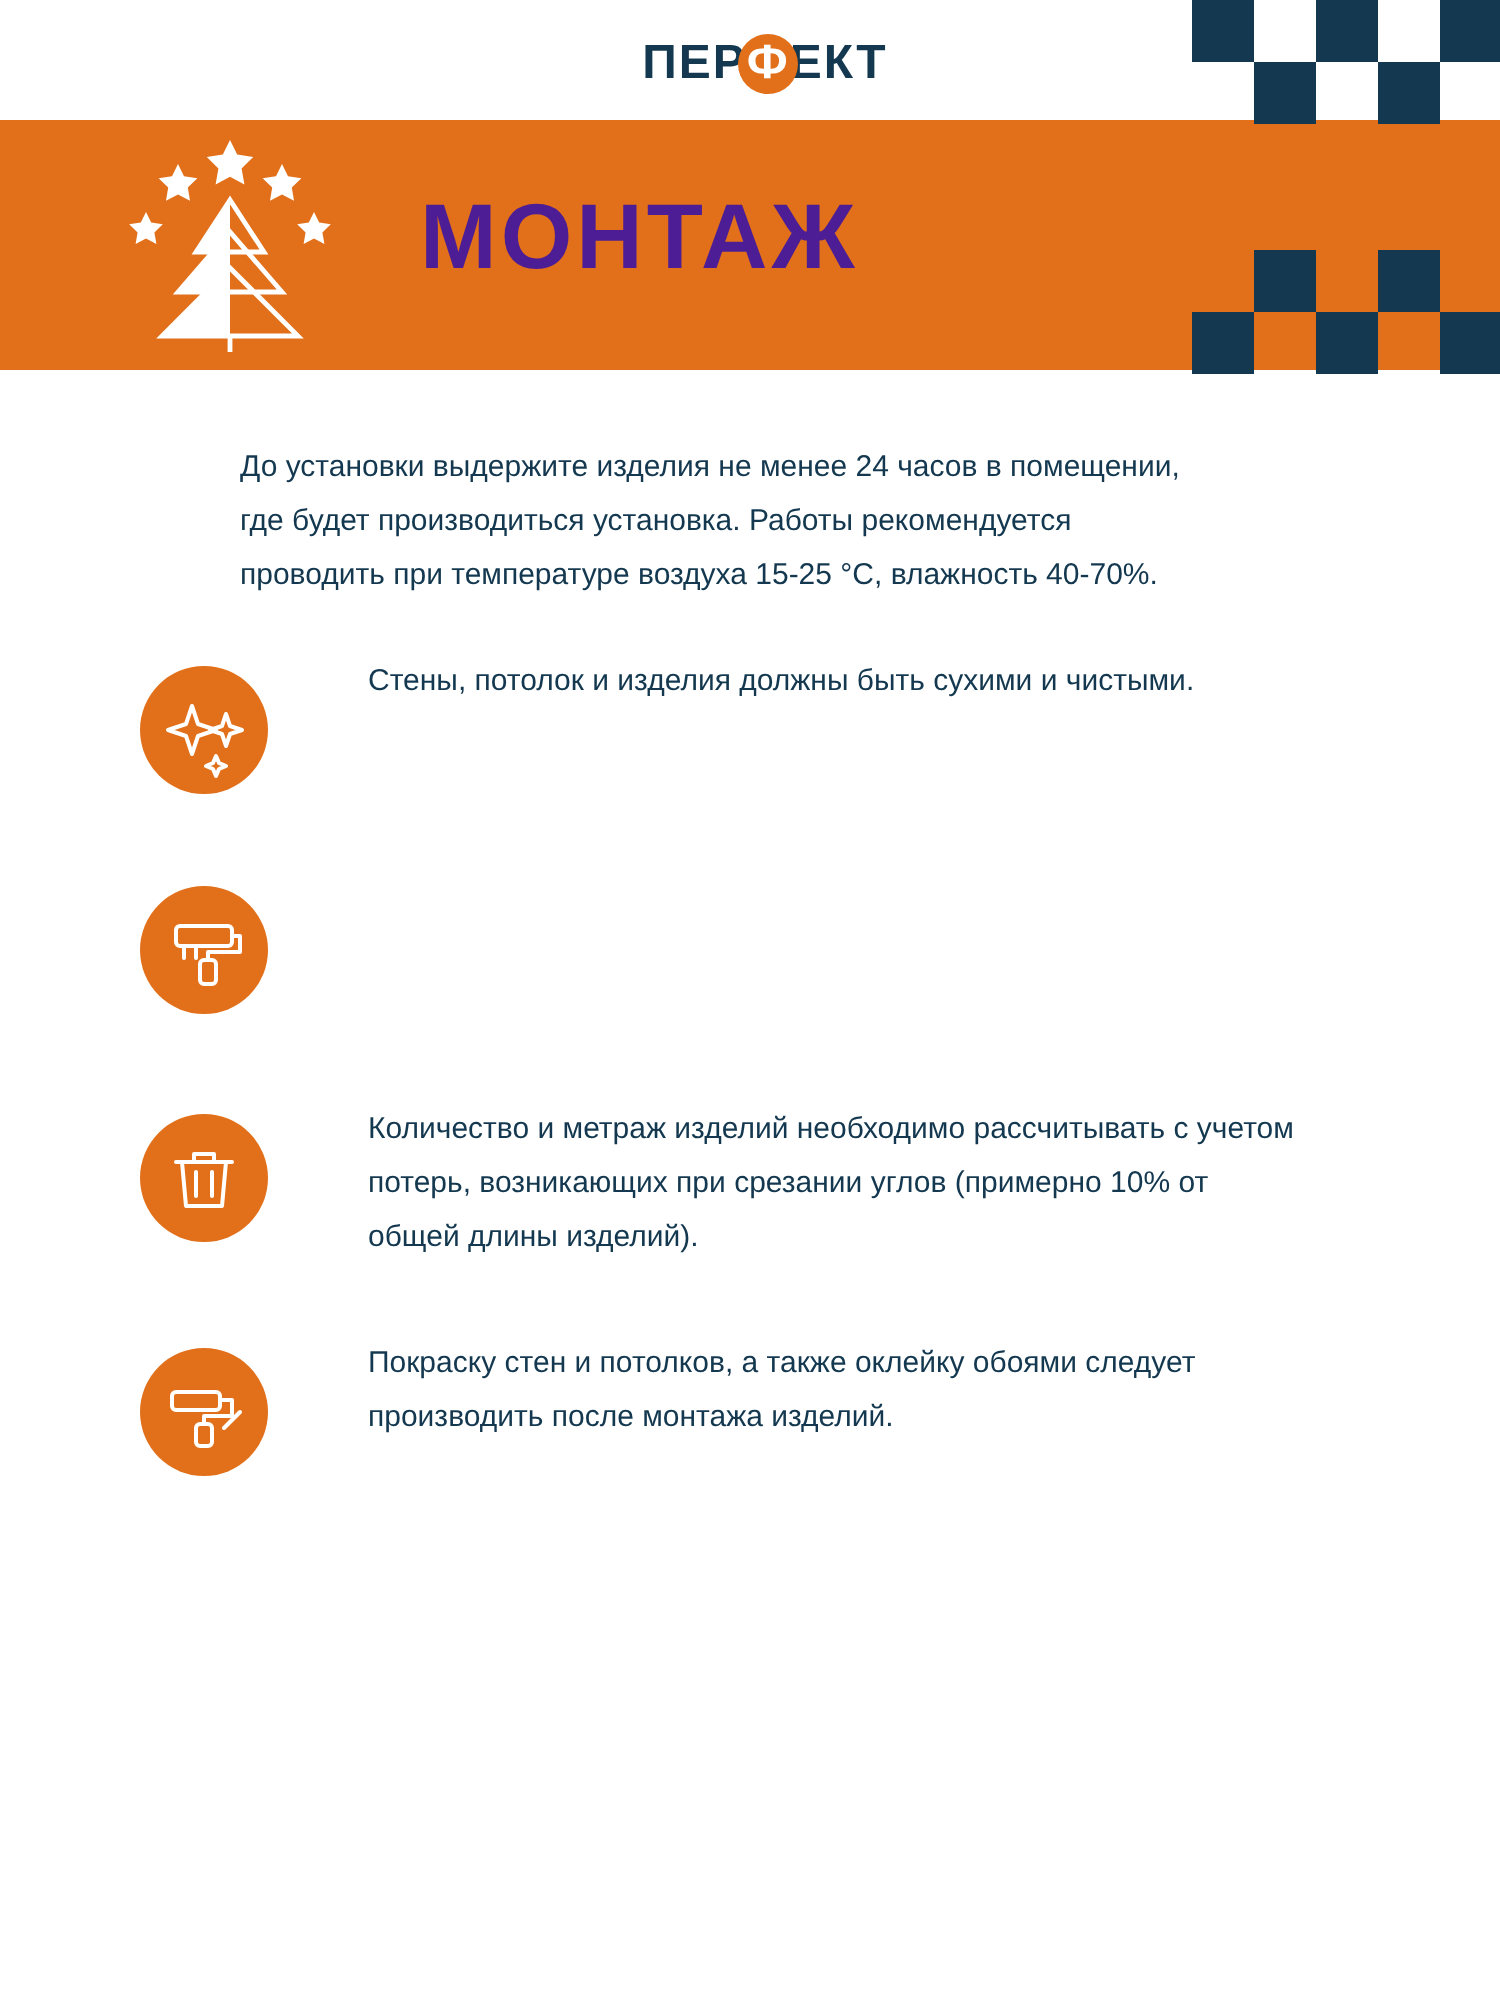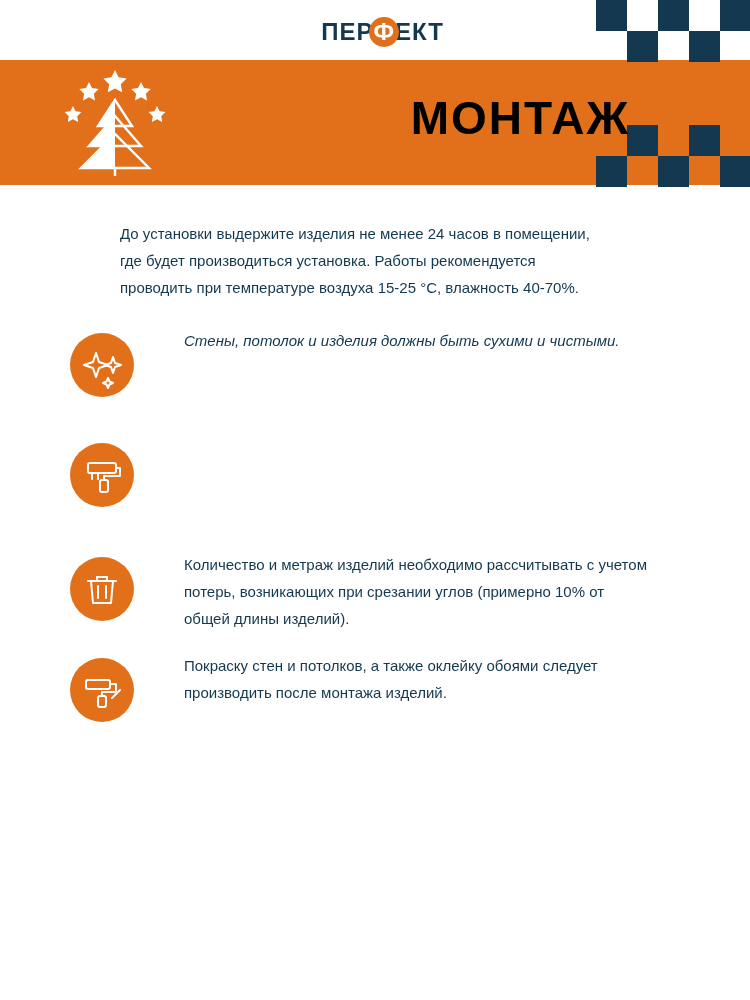--- a/index.html
+++ b/index.html
@@ -79,22 +79,22 @@
     width: 750px;
     height: 125px;
     background: #e2701a;
     z-index: 2;
   }
   .banner-title {
     position: absolute;
     top: 92px;
     left: 210px;
     width: 420px;
-    text-align: right;
-    color: #000000;
+    text-align: left;
+    color: #4c1d95;
     font-size: 46px;
     font-weight: bold;
     letter-spacing: 2px;
     line-height: 52px;
     z-index: 6;
   }
   .tree-mark {
     position: absolute;
     top: 70px;
     left: 55px;
@@ -188,21 +188,21 @@
     <div class="sq" style="left:62px; top:31px;"></div>
     <div class="sq" style="left:124px;top:31px;"></div>
   </div>
 
   <div class="rows">
 
     <div class="row" style="margin-bottom:26px;">
       <div class="row-text">До установки выдержите изделия не менее 24 часов в помещении, где будет производиться установка. Работы рекомендуется проводить при температуре воздуха 15-25 °C, влажность 40-70%.</div>
     </div>
 
-    <div class="row" style="margin-bottom:40px;font-style:italic;">
+    <div class="row" style="margin-bottom:40px;">
       <div class="bullet-icon">
         <svg width="64" height="64" viewBox="0 0 64 64">
           <g stroke="#ffffff" stroke-width="2" fill="none" stroke-linecap="round" stroke-linejoin="round">
             <path d="M26,20 L29,29 L38,32 L29,35 L26,44 L23,35 L14,32 L23,29 Z"></path>
             <path d="M43,24 L45,30 L51,32 L45,34 L43,40 L41,34 L35,32 L41,30 Z"></path>
             <path d="M38,45 L39.5,48.5 L43,50 L39.5,51.5 L38,55 L36.5,51.5 L33,50 L36.5,48.5 Z"></path>
           </g>
         </svg>
       </div>
       <div class="row-text">Стены, потолок и изделия должны быть сухими и чистыми.</div>
@@ -215,21 +215,21 @@
             <rect x="18" y="20" width="28" height="10" rx="2"></rect>
             <path d="M46,25 L50,25 L50,33 L34,33 L34,37"></path>
             <rect x="30" y="37" width="8" height="12" rx="2"></rect>
             <path d="M22,30 L22,36"></path>
             <path d="M28,30 L28,36"></path>
           </g>
         </svg>
       </div>
     </div>
 
-    <div class="row" style="margin-bottom:20px;">
+    <div class="row" style="margin-bottom:36px;">
       <div class="bullet-icon">
         <svg width="64" height="64" viewBox="0 0 64 64">
           <g stroke="#ffffff" stroke-width="2" fill="none" stroke-linecap="round" stroke-linejoin="round">
             <path d="M18,24 L46,24"></path>
             <path d="M27,24 L27,20 L37,20 L37,24"></path>
             <path d="M21,24 L23,46 L41,46 L43,24"></path>
             <path d="M28,29 L28,41"></path>
             <path d="M36,29 L36,41"></path>
           </g>
         </svg>

